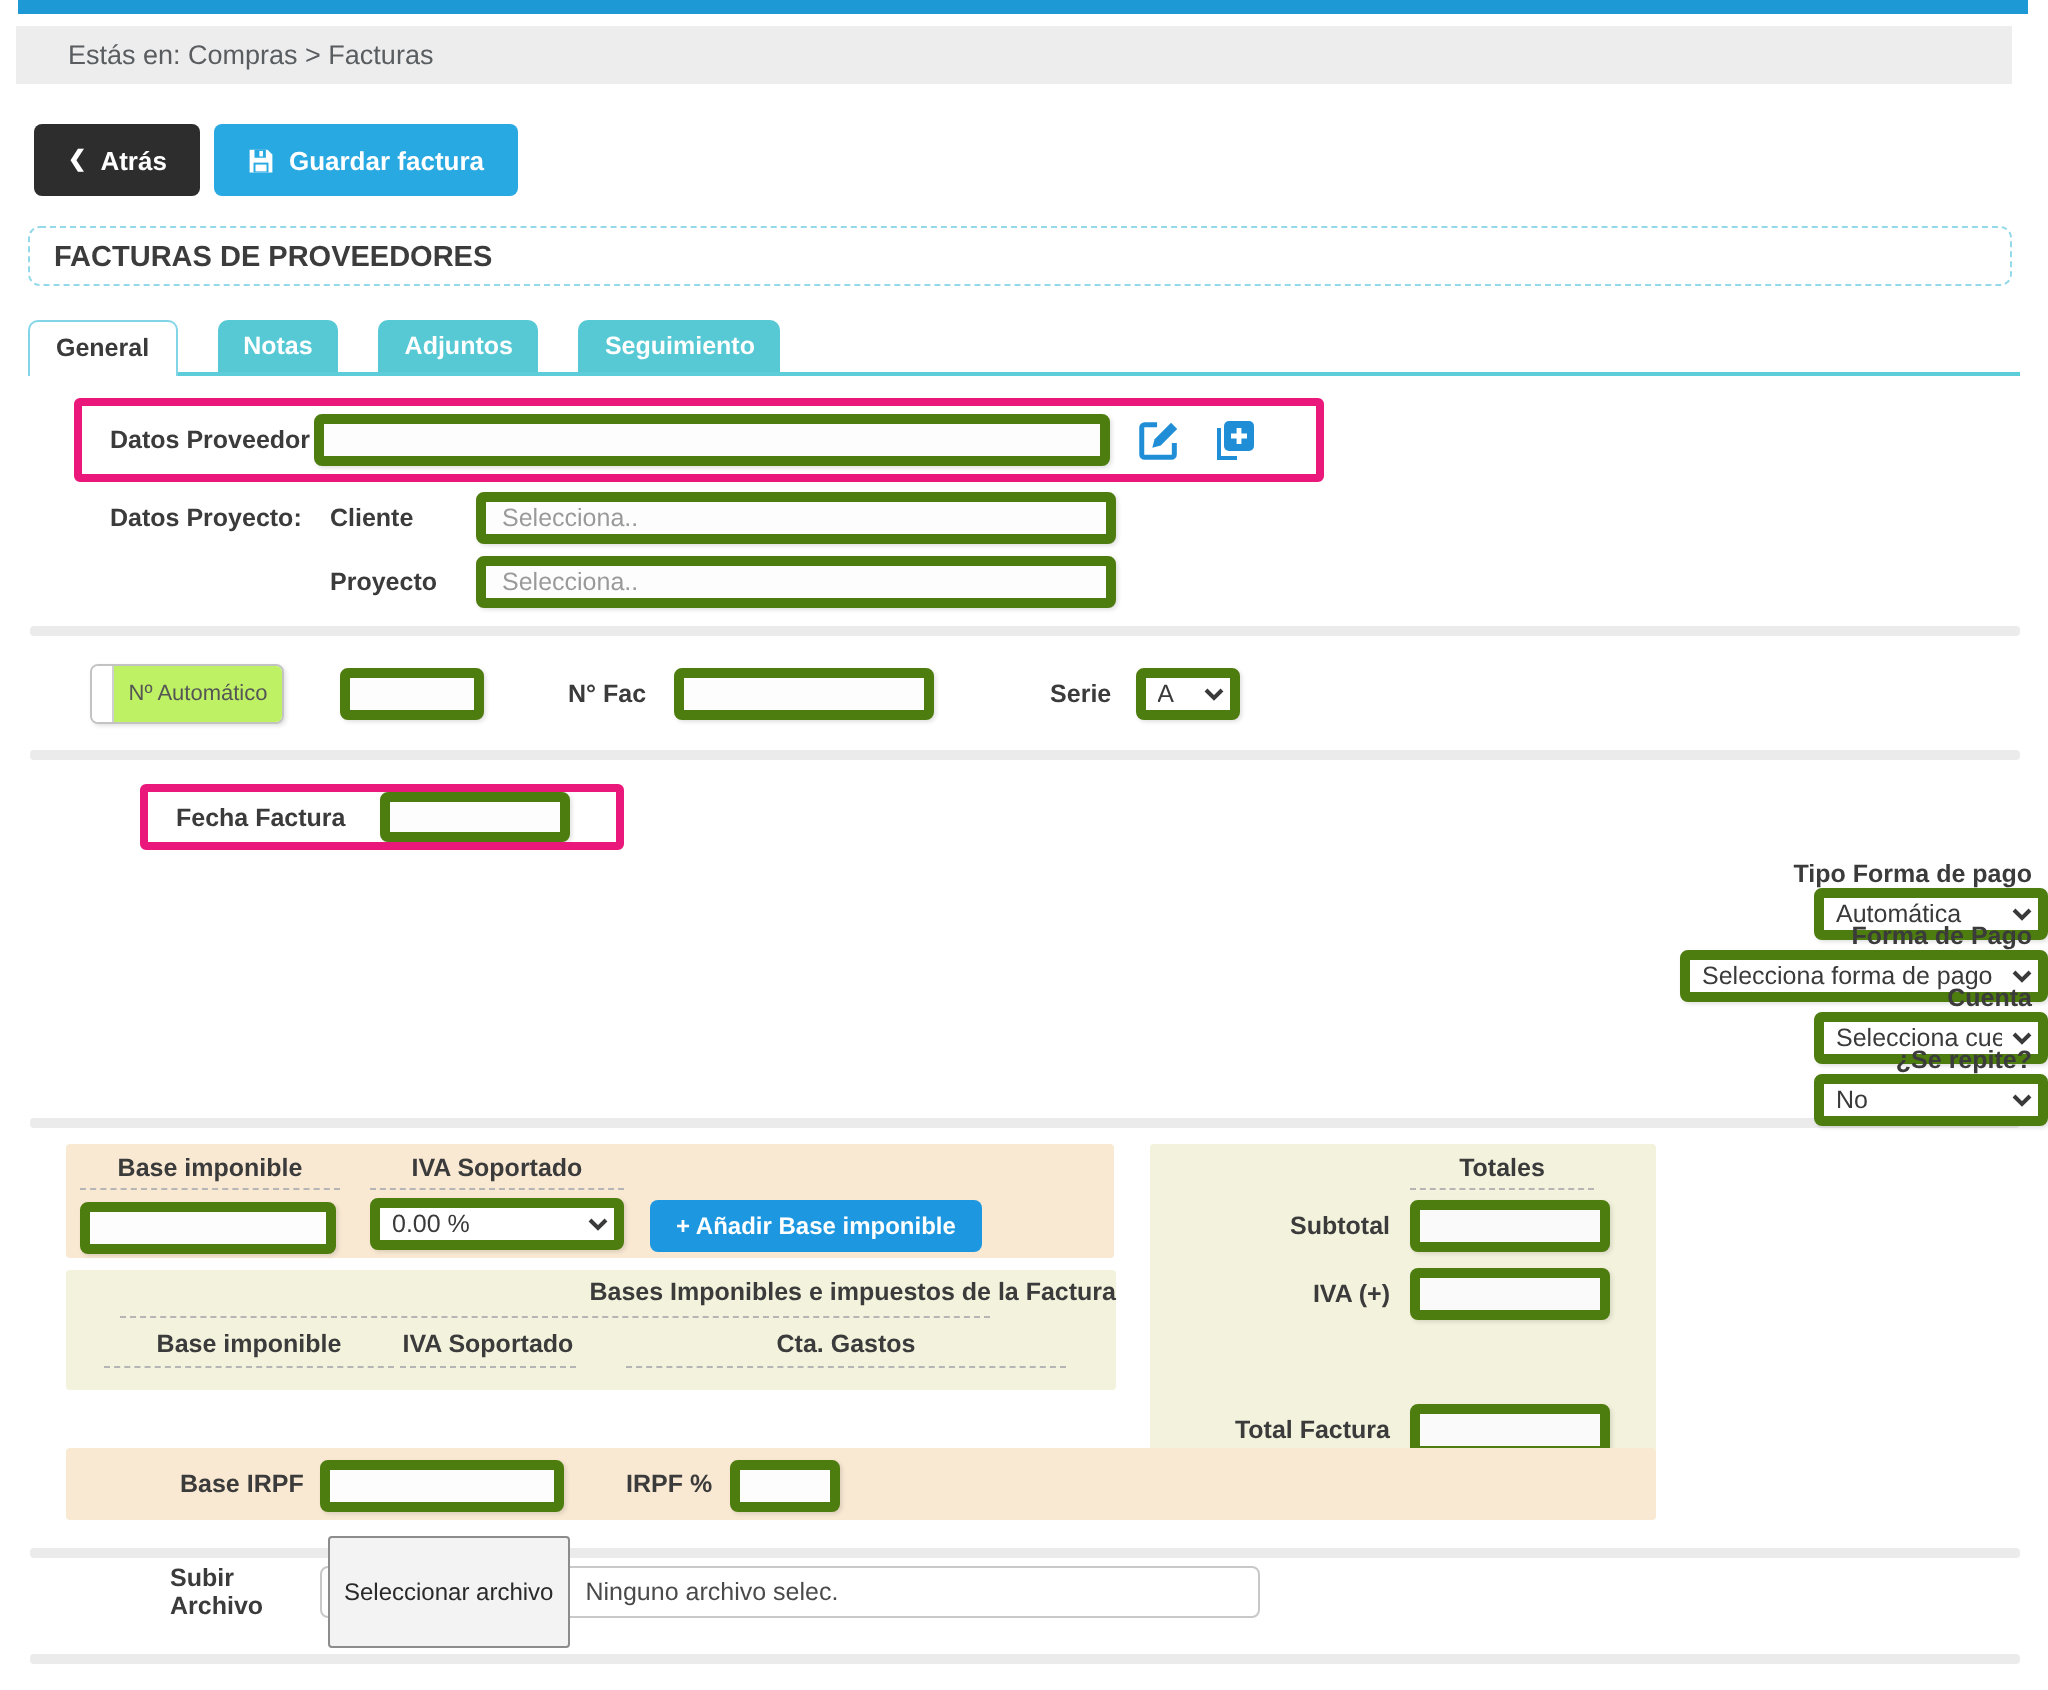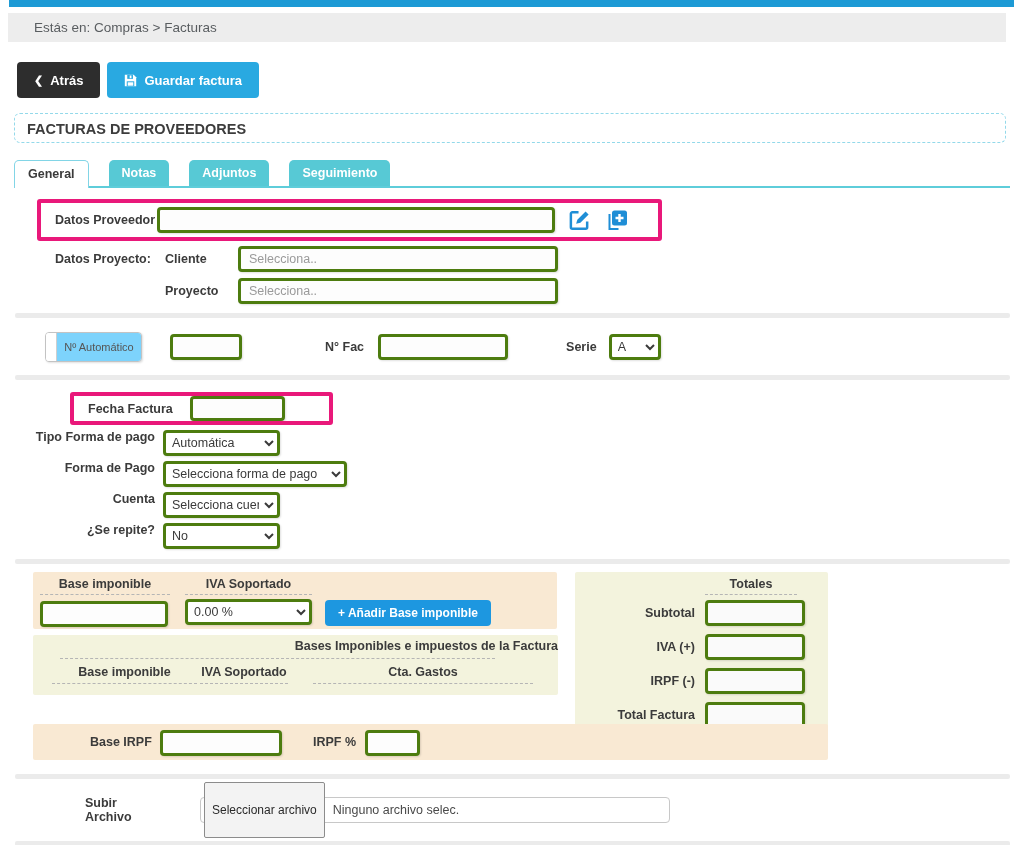--- a/index.html
+++ b/index.html
@@ -29,21 +29,21 @@
   .tab {
     padding:6px 13px 5px; border-radius:5px 5px 0 0; background:#57c9d5;
     color:#fff; font-weight:bold; font-size:12.5px; cursor:pointer;
   }
   .tab.active {
     background:#fff; color:#3a3a3a; border:1px solid #82d5e6; border-bottom:none;
     margin-bottom:-2px; padding-bottom:7px;
   }
   label, .lbl { font-weight:bold; color:#3b3b3b; font-size:12.5px; }
   input[type=text], select {
-    border:3px solid #4d7c0f; border-radius:4px; height:26px; background:#fdfdfd;
+    border:5px solid #4d7c0f; border-radius:4px; height:26px; background:#fdfdfd;
     font-family:"Liberation Sans",sans-serif; font-size:12.5px; color:#3a3a3a;
     padding:0 8px; box-shadow:1px 1px 2px rgba(0,0,0,0.12);
   }
   select { padding:0 2px; background:#fff; }
   input::placeholder { color:#9a9a9a; }
   .ann {
     position:absolute; inset:0; border:4px solid #e9187a; border-radius:3px;
     pointer-events:none; z-index:5;
   }
   .row-provider { position:relative; height:42px; width:625px; margin:11px 0 0 37px;
@@ -57,32 +57,32 @@
   .cell-section { width:128px; padding-left:18px; }
   .cell-sub { width:73px; }
   .row input.sel-like { width:320px; }
   .divider { height:5px; background:#ebebeb; border-radius:2px; margin:0 14px 0 15px; }
   .d1 { margin-top:9px; } .d2 { margin-top:12px; } .d3 { margin-top:10px; }
   .d4 { margin-top:14px; } .d5 { margin-top:18px; }
   .row-num { margin:13px 0 0 45px; display:flex; align-items:center; height:32px; }
   .toggle { width:97px; height:30px; display:flex; border:1px solid #c3c3c3; border-radius:4px;
             overflow:hidden; box-shadow:1px 1px 2px rgba(0,0,0,0.12); cursor:pointer; background:#fff; }
   .toggle-handle { width:11px; background:#fff; border-right:1px solid #cfcfcf; }
-  .toggle-label { flex:1; background:#7dd3fc; display:flex; align-items:center; justify-content:center;
+  .toggle-label { flex:1; background:#bef264; display:flex; align-items:center; justify-content:center;
                   font-size:11px; color:#555; }
   .row-num .in-auto { margin-left:28px; width:72px; }
-  .row-num .lbl-fac { margin-left:83px; }
+  .row-num .lbl-fac { margin-left:42px; }
   .row-num .in-fac { margin-left:14px; width:130px; }
   .row-num .lbl-serie { margin-left:58px; }
   .row-num .sel-serie { margin-left:12px; width:52px; }
-  .row-fecha { position:relative; width:263px; height:33px; margin:12px 0 0 70px;
+  .row-fecha { position:relative; width:242px; height:33px; margin:12px 0 0 70px;
                display:flex; align-items:center; }
   .row-fecha .lbl { width:120px; padding-left:18px; }
   .row-fecha input { width:95px; height:25px; }
-  .row-pay { display:flex; align-items:flex-start; margin-top:5px; height:26px; }
+  .row-pay { display:flex; align-items:flex-end; margin-top:5px; height:26px;flex-direction:column; }
   .row-pay .lbl { width:163px; text-align:right; padding-right:8px; }
   .sel-type, .sel-account, .sel-repeat { width:117px; }
   .sel-method { width:184px; }
   .tax-wrap { position:relative; margin:8px 0 0 33px; height:188px; }
   .panel { border-radius:2px; }
   .box-orange-a { position:relative; width:524px; height:57px; background:#f9e9d3; }
   .fld-label { position:absolute; top:5px; text-align:center; font-weight:bold;
                padding-bottom:3px; border-bottom:1px dashed #b5b5b5; }
   .boa-l1 { left:7px; width:130px; }
   .boa-l2 { left:152px; width:127px; }
@@ -104,21 +104,21 @@
               padding-bottom:3px; border-bottom:1px dashed #b5b5b5; }
   .bt-row { position:absolute; left:0; width:100%; height:26px; }
   .bt-row .lbl { position:absolute; right:133px; top:6px; white-space:nowrap; }
   .bt-row input { position:absolute; left:130px; top:0; width:100px; height:26px; background:#fafafa; }
   .box-orange-c { position:relative; margin-top:29px; width:795px; height:36px; background:#f9e9d3; }
   .boc-lbl1 { position:absolute; left:57px; top:11px; }
   .boc-in1 { position:absolute; left:127px; top:6px; width:122px; height:24px; }
   .boc-lbl2 { position:absolute; left:280px; top:11px; }
   .boc-in2 { position:absolute; left:332px; top:6px; width:55px; height:24px; }
   .boc-sel { position:absolute; left:422px; top:5px; width:256px; }
-  .row-upload { margin:18px 0 0 85px; display:flex; align-items:center; height:26px;gap:40px; }
+  .row-upload { margin:4px 0 0 85px; display:flex; align-items:center; height:26px; }
   .row-upload .lbl { width:75px; }
   .file-box { width:470px; height:26px; border:1px solid #c8c8c8; border-radius:4px;
               display:flex; align-items:center; padding:0 3px; background:#fff; }
   .file-btn { border:1px solid #8c8c8c; border-radius:2px; background:#f3f3f3; font-size:12px;
               color:#2a2a2a; padding:20px 7px; font-family:"Liberation Sans",sans-serif; cursor:pointer; }
   .file-status { margin-left:8px; color:#4a4a4a; font-size:12.5px; }
 </style>
 </head>
 <body>
 
@@ -258,24 +258,20 @@
   <div class="box-totals panel">
     <div class="bt-title">Totales</div>
     <div class="bt-row" style="top:28px;">
       <span class="lbl">Subtotal</span>
       <input type="text" style="">
     </div>
     <div class="bt-row" style="top:62px;">
       <span class="lbl">IVA (+)</span>
       <input type="text" style="">
     </div>
-    <div class="bt-row" style="top:96px;">
-      <span class="lbl">IRPF (-)</span>
-      <input type="text" style="">
-    </div>
     <div class="bt-row" style="top:130px;">
       <span class="lbl">Total Factura</span>
       <input type="text" style="">
     </div>
   </div>
 
   <div class="box-orange-c panel">
     <span class="lbl boc-lbl1">Base IRPF</span>
     <input type="text" class="boc-in1" style="">
     <span class="lbl boc-lbl2">IRPF %</span>

